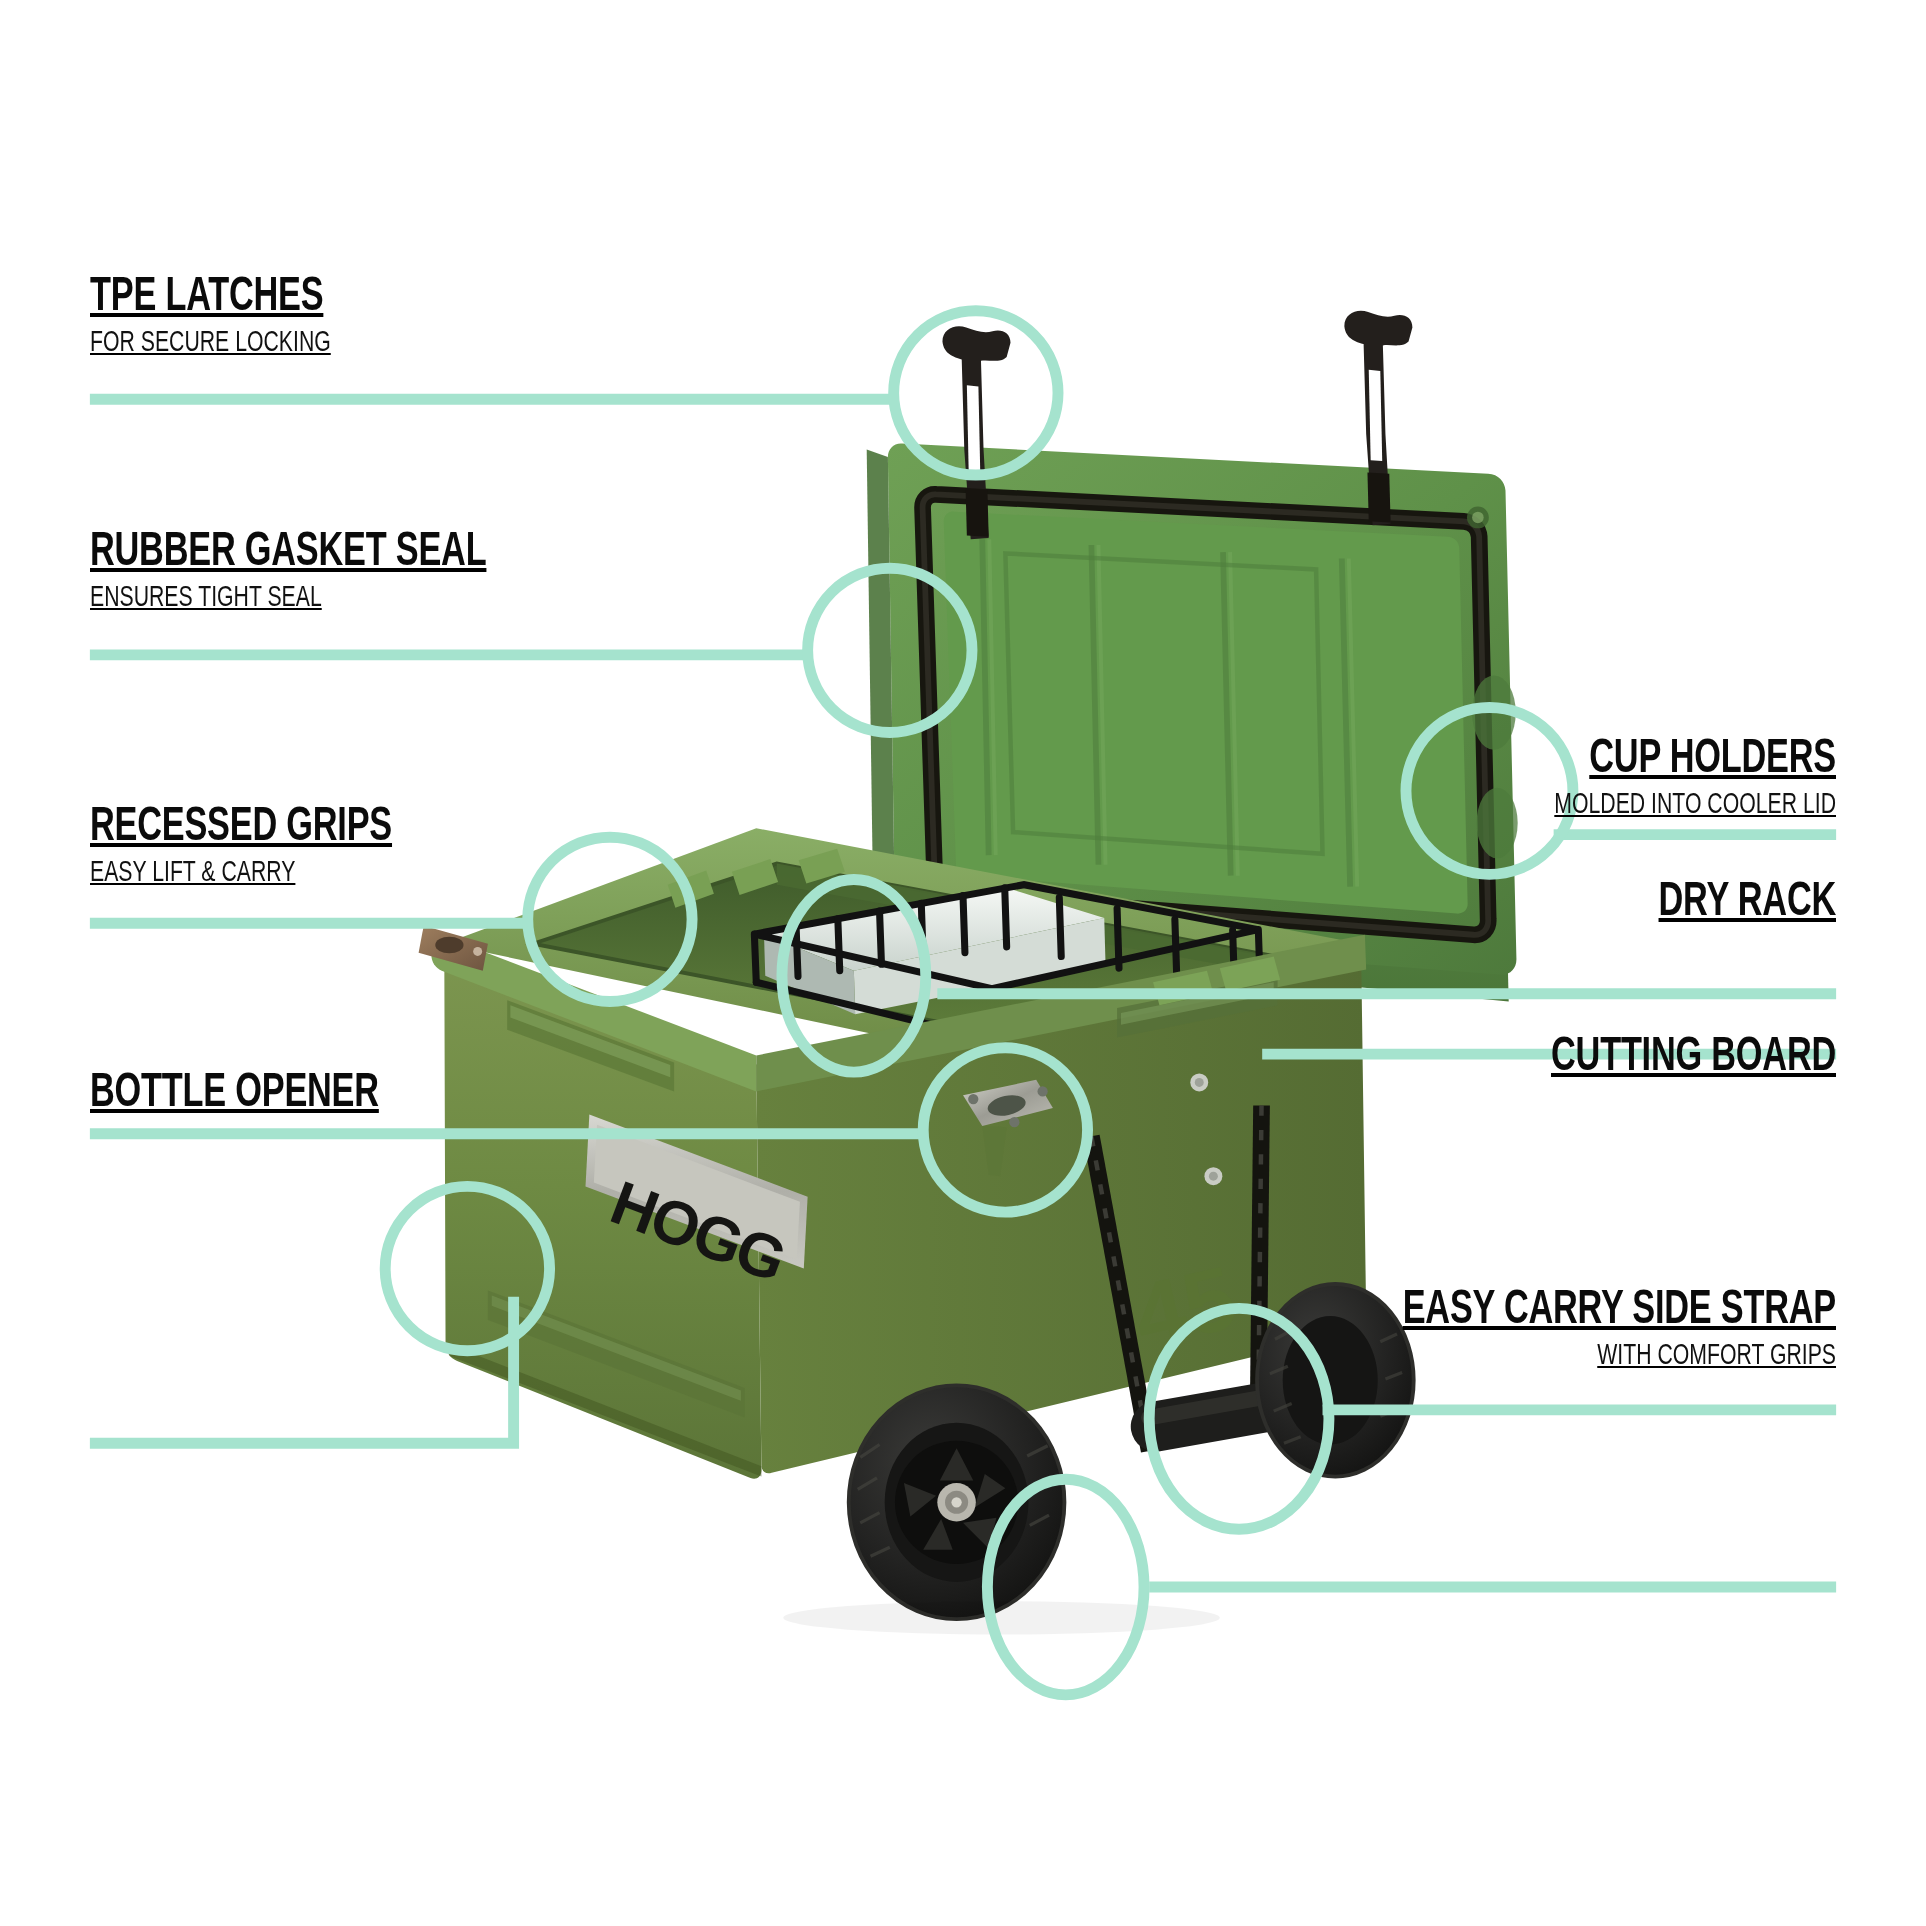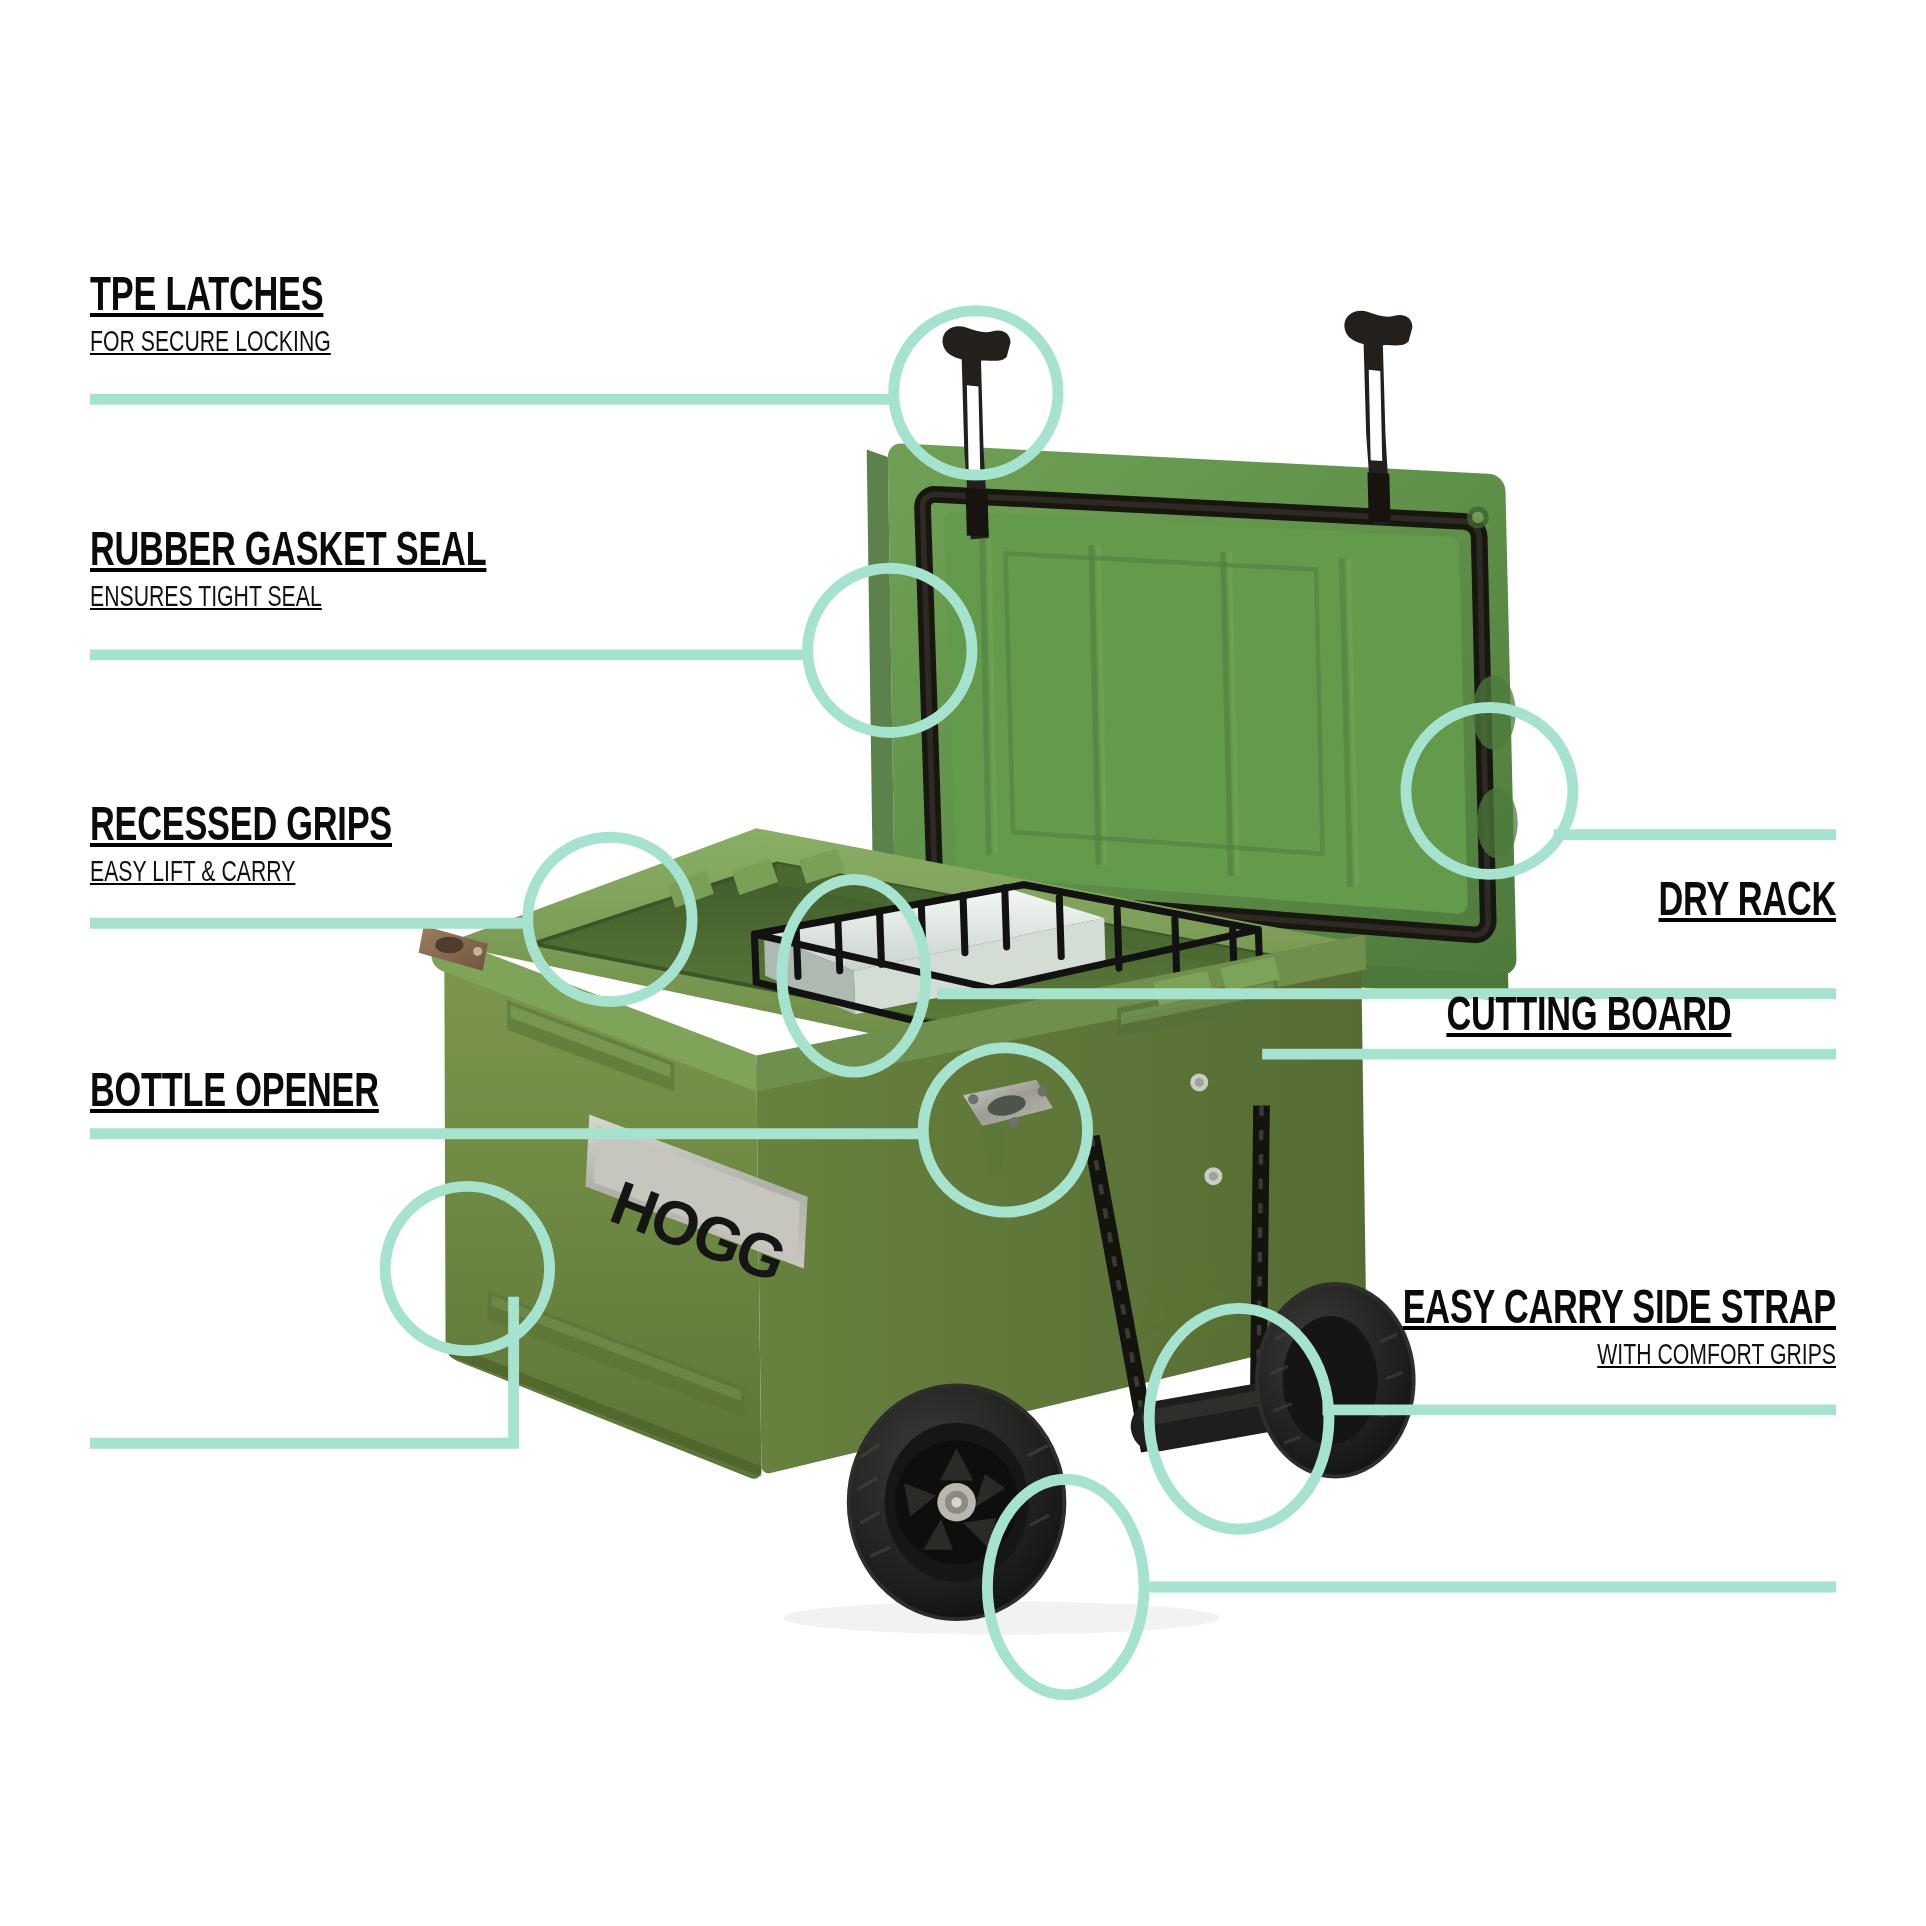--- a/index.html
+++ b/index.html
@@ -370,26 +370,30 @@
   <div class="callout left" style="left:90px; top:792px; width:706px;margin-top:8px;">
     <div class="ttl t-big">RECESSED GRIPS</div>
     <div class="sub t-sub">EASY LIFT &amp; CARRY</div>
   </div>
 
   <div class="callout left" style="left:90px; top:1066px; width:706px;">
     <div class="ttl t-big">BOTTLE OPENER</div>
   </div>
 
 
+  <div class="callout right" style="right:90px; top:732px; width:835px;">
+    <div class="ttl t-big" style="transform-origin: right top;">CUP HOLDERS</div>
+    <div class="sub t-sub" style="transform-origin: right top;">MOLDED INTO COOLER LID</div>
+  </div>
 
   <div class="callout right" style="right:90px; top:875px; width:706px;">
     <div class="ttl t-big" style="transform-origin: right top;">DRY RACK</div>
   </div>
 
-  <div class="callout right" style="right:90px; top:990px; width:706px;text-align:center;">
+  <div class="callout right" style="right:90px; top:1030px; width:706px;">
     <div class="ttl t-big" style="transform-origin: right top;">CUTTING BOARD</div>
   </div>
 
   <div class="callout right" style="right:90px; top:1283px; width:835px;">
     <div class="ttl t-big" style="transform-origin: right top;">EASY CARRY SIDE STRAP</div>
     <div class="sub t-sub" style="transform-origin: right top;">WITH COMFORT GRIPS</div>
   </div>
 
 
 </div>

